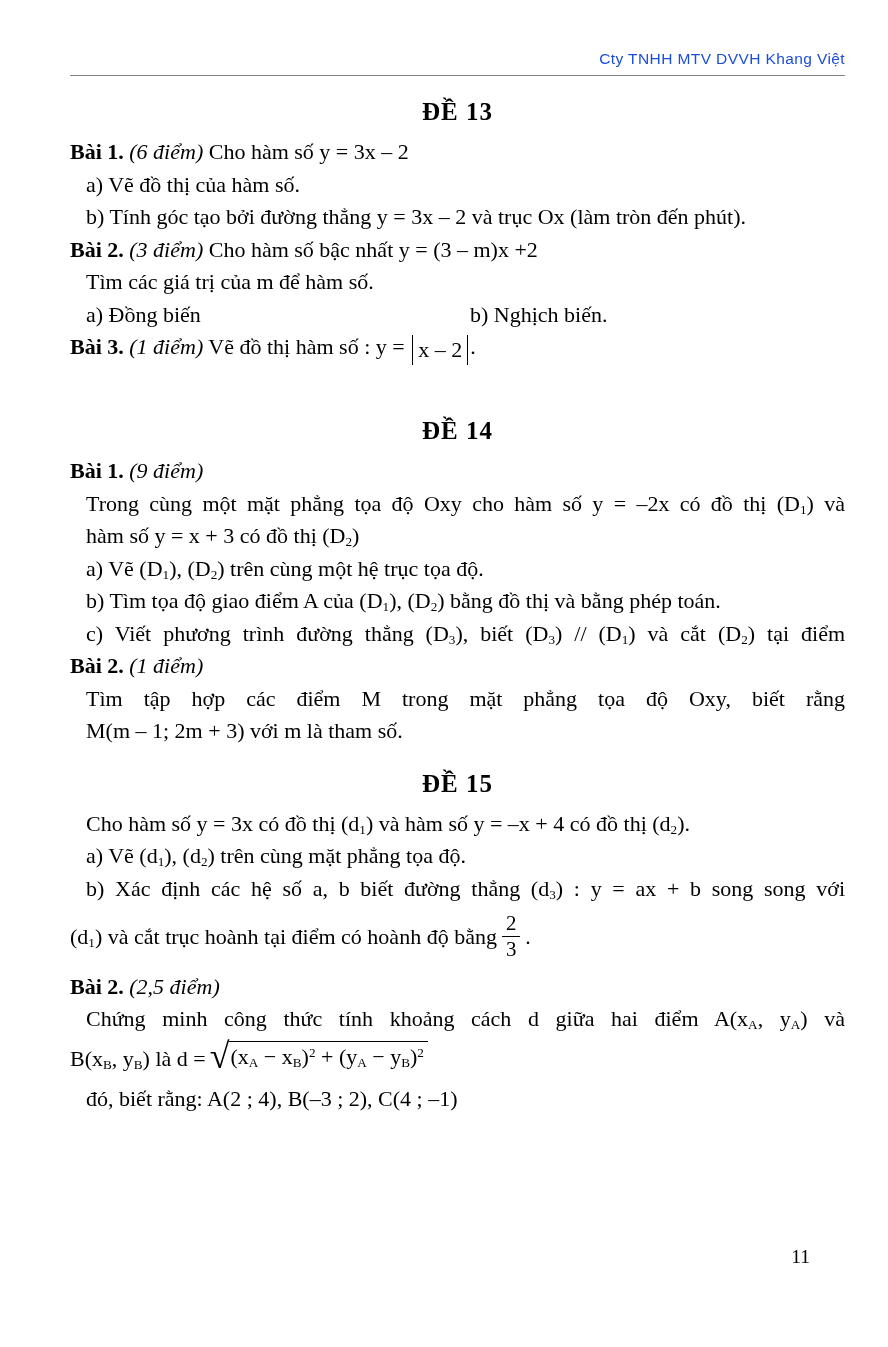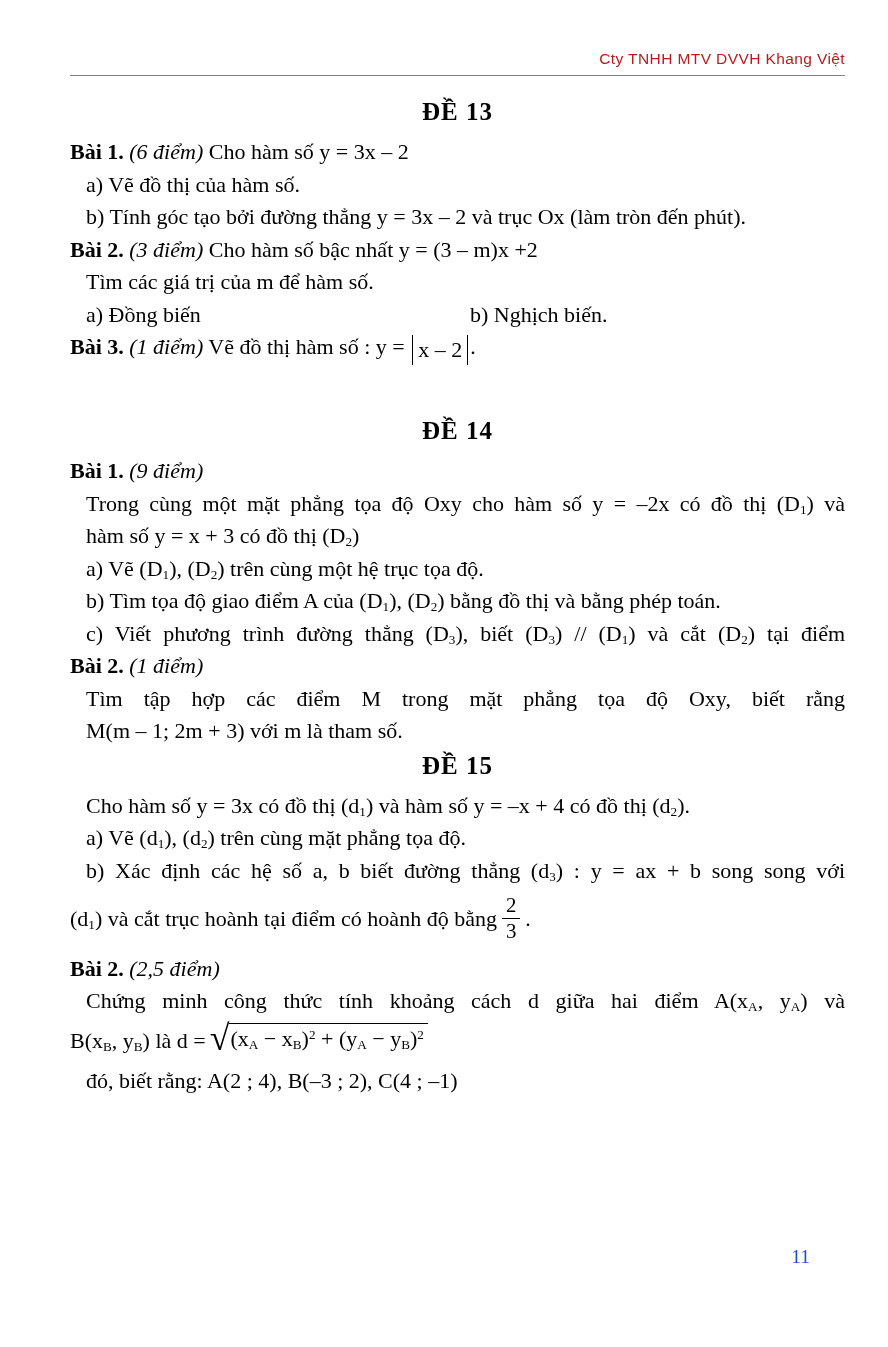--- a/index.html
+++ b/index.html
@@ -8,34 +8,34 @@
     width:888px;height:1347px;
     background:#ffffff;
     overflow:hidden;
     font-family:"Liberation Serif","DejaVu Serif",serif;
     font-size:22px;color:#000;
   }
   .header{
     position:absolute;top:50px;left:70px;right:43px;
     text-align:right;
     font-family:"Liberation Sans","DejaVu Sans",sans-serif;
-    font-size:15.5px;letter-spacing:.4px;color:#b91c1c;
+    font-size:15.5px;letter-spacing:.4px;color:#1d4ed8;
   }
   .rule{
     position:absolute;top:75px;left:70px;right:43px;
     border-top:1.5px solid #838383;height:0;
   }
   .content{position:absolute;top:88px;left:70px;width:775px;}
   .sec-title{
     font-size:25px;font-weight:bold;text-align:center;
     line-height:36px;letter-spacing:1px;margin:0 0 6px 0;
   }
   .sec-title.first{margin-top:6px;}
   .sec-title.gap-lg{margin-top:48px;}
-  .sec-title.gap-md{}
+  .sec-title.gap-md{margin-top:18px;}
   .line{line-height:32.5px;}
   .indent{padding-left:16px;}
   .indent2{padding-left:35px;}
   .jline{text-align:justify;text-align-last:justify;}
   .b{font-weight:bold;}
   .i{font-style:italic;}
   sub{font-size:.6em;line-height:0;vertical-align:-0.25em;}
   sup{font-size:.6em;line-height:0;vertical-align:.55em;}
   .two-col{position:relative;}
   .col-b{position:absolute;left:400px;top:0;}
@@ -50,21 +50,21 @@
     font-size:.95em;line-height:1.12;margin:0 5px;
   }
   .frac .num{display:block;border-bottom:1.4px solid #000;padding:0 4px 1px;}
   .frac .den{display:block;padding-top:1px;}
   .sqrt-line{padding:5px 0 6px;line-height:normal;display:flex;align-items:center;}
   .sqrt{display:inline-flex;align-items:flex-start;margin-left:4px;}
   .radical{font-size:36px;line-height:1;font-weight:400;transform:translateY(-3px);}
   .radicand{border-top:1.7px solid #000;padding:2px 4px 0 1px;}
   .page-number{
     position:absolute;top:1246px;right:78px;
-    font-size:19.5px;color:#1d4ed8;
+    font-size:19.5px;color:#000000;
   }
 </style>
 </head>
 <body>
 
 <div class="page">
 
   <div class="header">
     <span>Cty TNHH MTV DVVH Khang Việt</span>
   </div>

